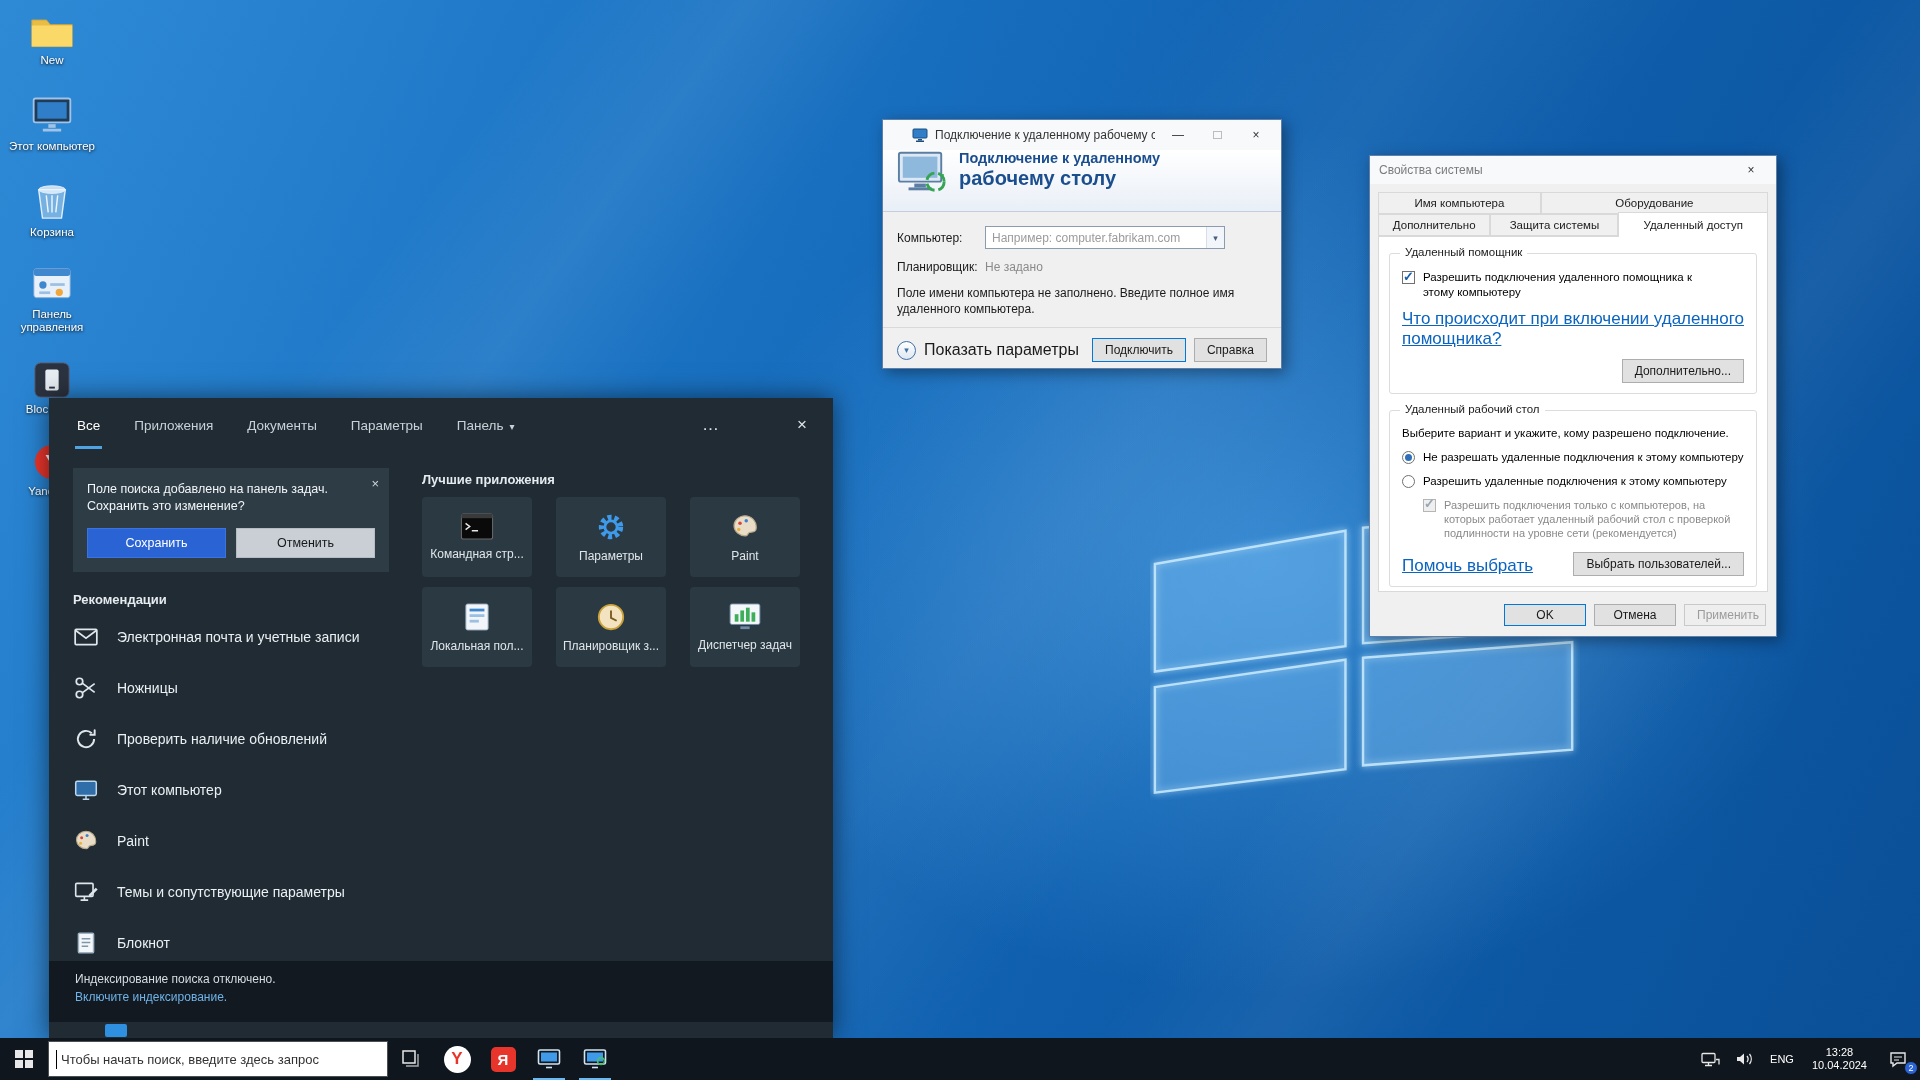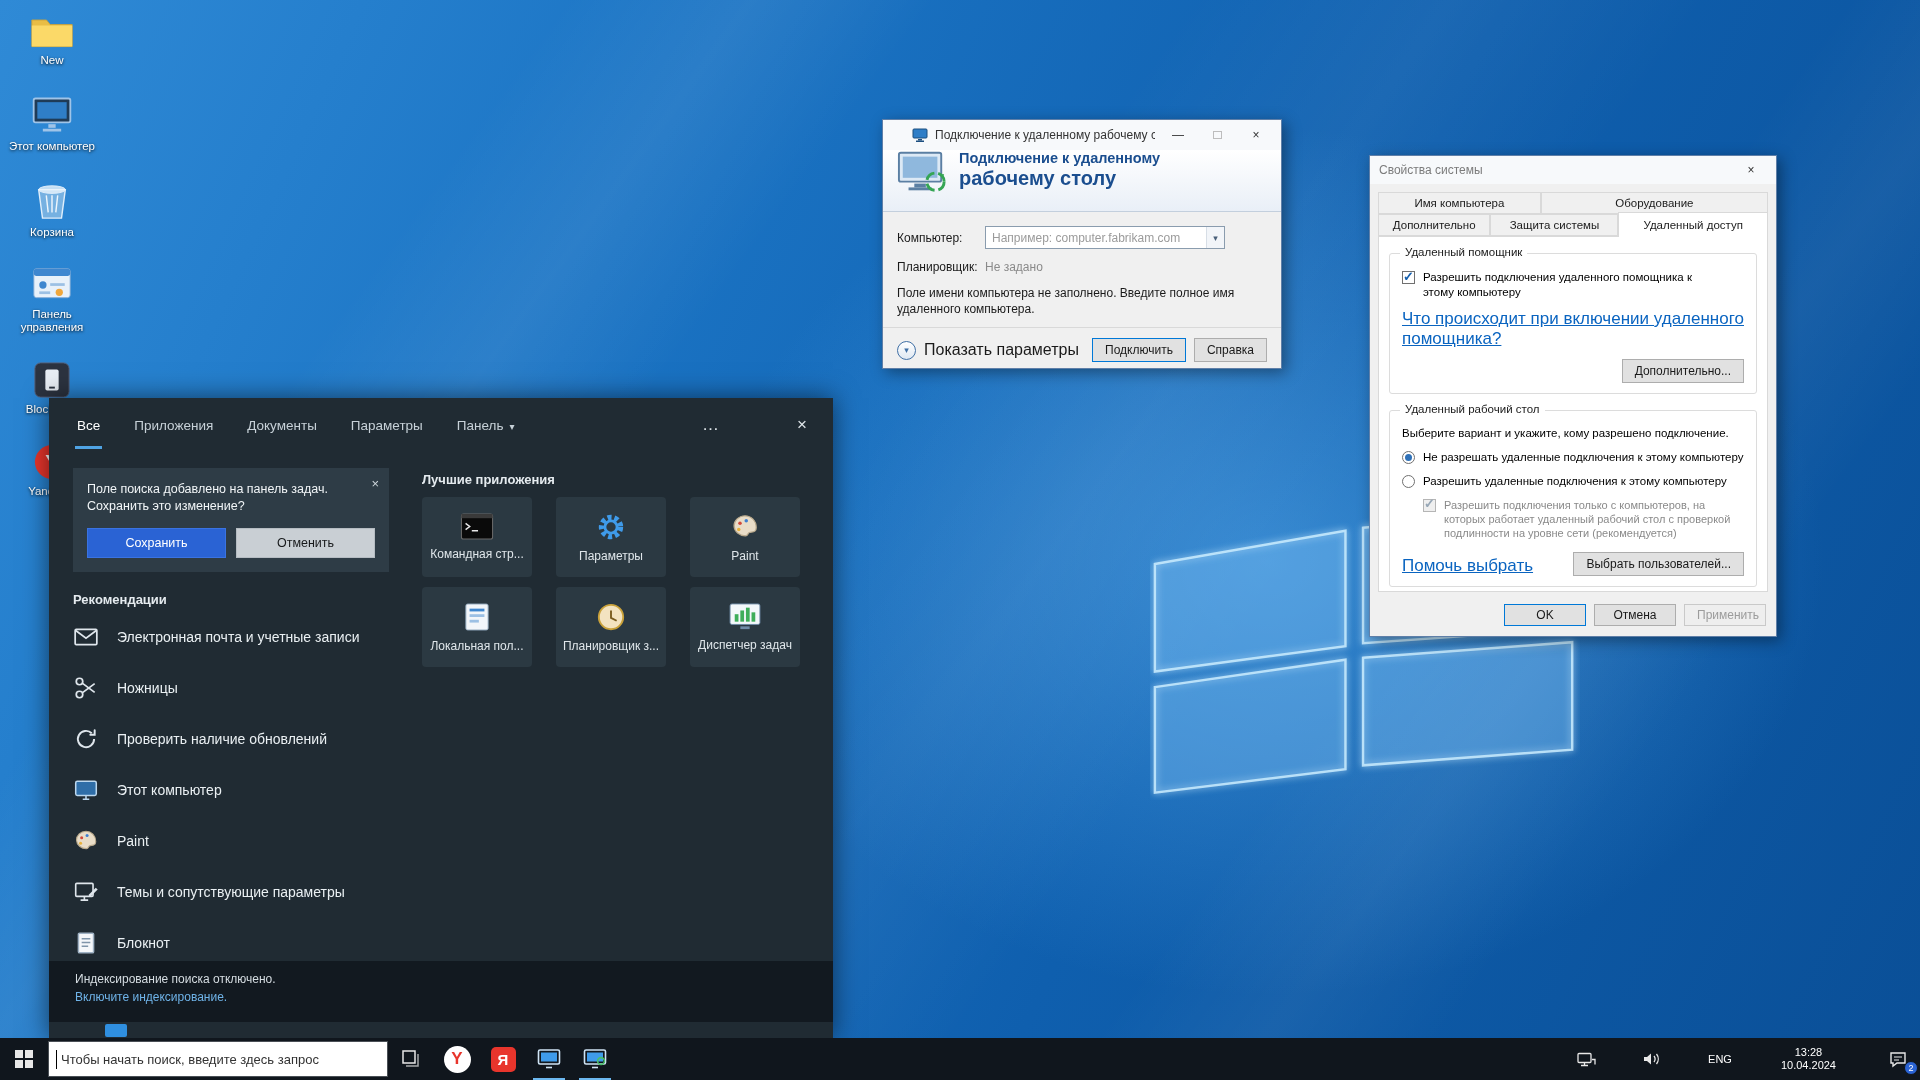--- a/index.html
+++ b/index.html
@@ -132,21 +132,21 @@
   .tb-search input{border:none;outline:none;width:100%;font-size:13px;padding:0 8px 0 12px;color:#111;
     font-family:inherit;background:transparent;}
   .tb-search input::placeholder{color:#333;opacity:1;}
   .caret-bar{position:absolute;left:7px;top:8px;width:1px;height:19px;background:#000;}
   .tb-icon{width:46px;display:flex;align-items:center;justify-content:center;position:relative;}
   .tb-icon.open::after{content:"";position:absolute;left:7px;right:7px;bottom:0;height:2px;background:#6cb8f0;}
   .ybrowser{width:27px;height:27px;border-radius:50%;background:#fff;display:flex;align-items:center;justify-content:center;
     color:#e8352c;font-weight:800;font-size:17px;}
   .yapp{width:25px;height:25px;border-radius:5px;background:#e8352c;display:flex;align-items:center;justify-content:center;
     color:#fff;font-weight:800;font-size:15px;}
-  .tb-tray{margin-left:auto;display:flex;align-items:center;gap:31px;}
+  .tb-tray{margin-left:auto;display:flex;align-items:center;}
   .tray-item{display:flex;align-items:center;justify-content:center;height:42px;padding:0 7px;position:relative;}
   .tb-lang{font-size:11px;color:#fff;padding:0 9px;}
   .tb-clock{display:flex;flex-direction:column;align-items:center;justify-content:center;font-size:11px;
     color:#fff;line-height:13px;padding:0 9px;}
   .ac-badge{position:absolute;right:2px;bottom:5px;width:14px;height:14px;border-radius:50%;background:#2a63d4;
     color:#fff;font-size:9px;display:flex;align-items:center;justify-content:center;border:1px solid #10161d;}
 </style>
 </head>
 <body>
 

